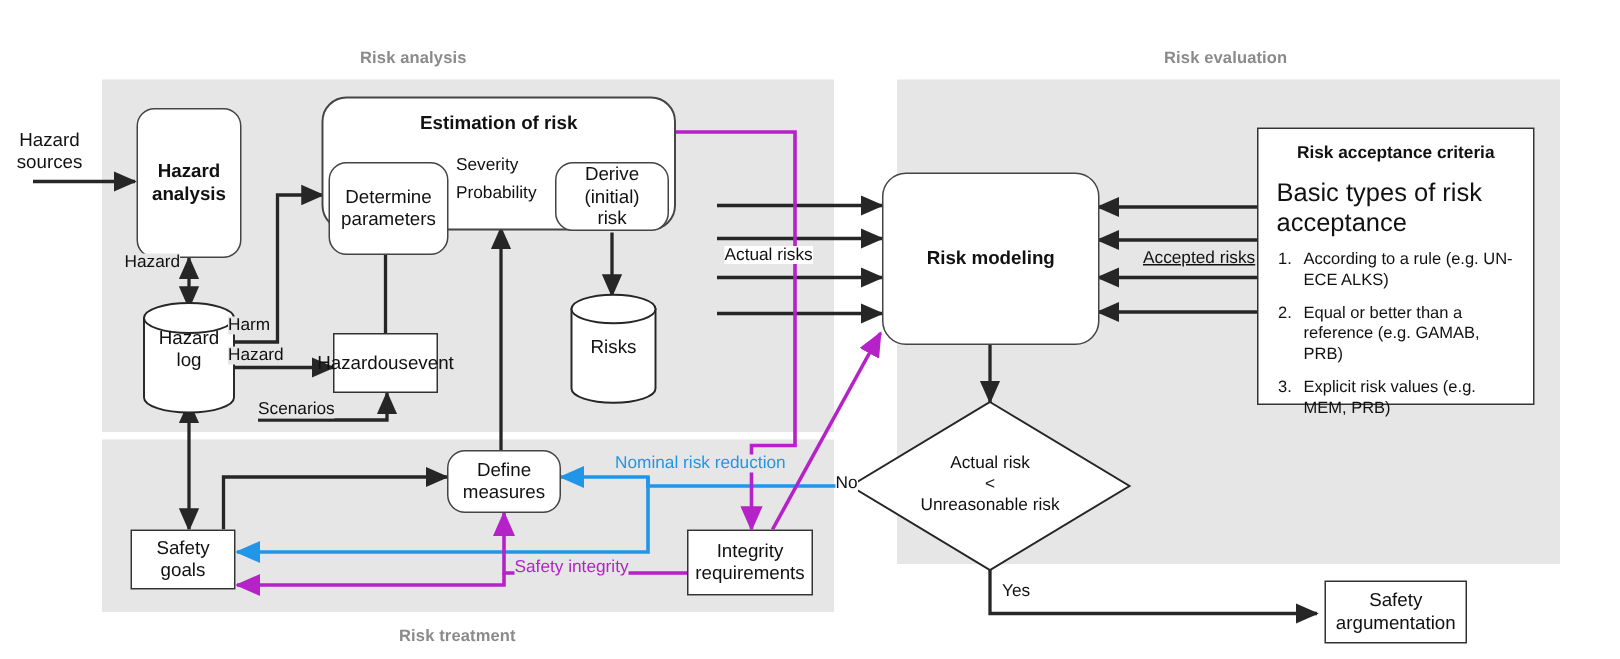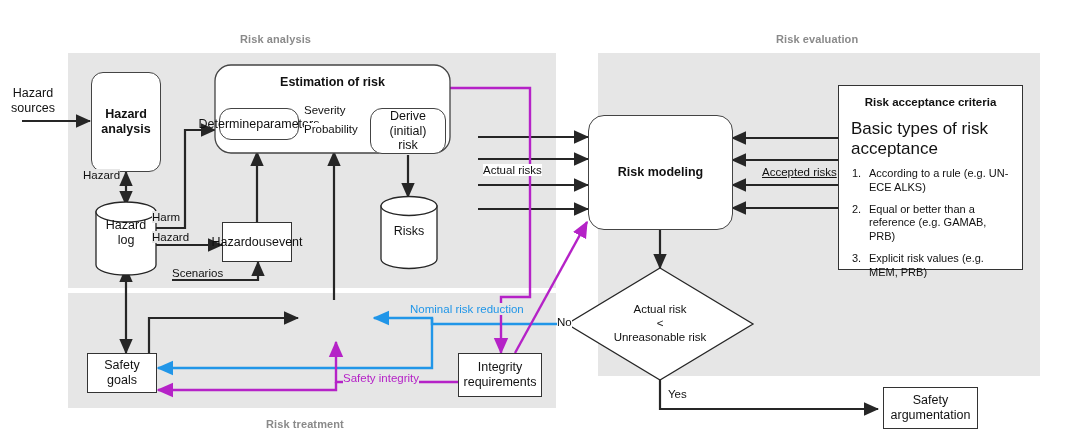--- a/index.html
+++ b/index.html
@@ -132,39 +132,43 @@
     <span>analysis</span>
   </div>
 
   <div class="cyl-wrap" style="left:96px;top:218px;width:60px;height:36px;">
     <div class="cyl-text" style="top:0;">Hazard</div>
     <div class="cyl-text" style="top:15px;">log</div>
   </div>
 
   <div class="node bold" style="left:215px;top:73px;width:235px;height:18px;background:transparent;">Estimation of risk</div>
 
-  <div class="node round" style="left:219px;top:108px;width:80px;height:32px;">
+  <div class="node round" style="left:219px;top:108px;width:80px;height:62px;flex-direction:column;">
     <span>Determine</span>
     <span>parameters</span>
   </div>
 
   <div class="node round" style="left:370px;top:108px;width:76px;height:46px;flex-direction:column;">
     <span>Derive (initial)</span>
     <span>risk</span>
   </div>
 
   <div class="cyl-wrap" style="left:381px;top:224px;width:56px;height:18px;">
     <div class="cyl-text" style="top:0;">Risks</div>
   </div>
 
   <div class="node rect" style="left:222px;top:222px;width:70px;height:40px;flex-direction:row;">
     <span>Hazardous</span>
     <span>event</span>
   </div>
 
+  <div class="node round" style="left:298px;top:300px;width:76px;height:42px;flex-direction:column;">
+    <span>Define</span>
+    <span>measures</span>
+  </div>
 
   <div class="node rect" style="left:87px;top:353px;width:70px;height:40px;flex-direction:column;">
     <span>Safety</span>
     <span>goals</span>
   </div>
 
   <div class="node rect" style="left:458px;top:353px;width:84px;height:44px;flex-direction:column;">
     <span>Integrity</span>
     <span>requirements</span>
   </div>

